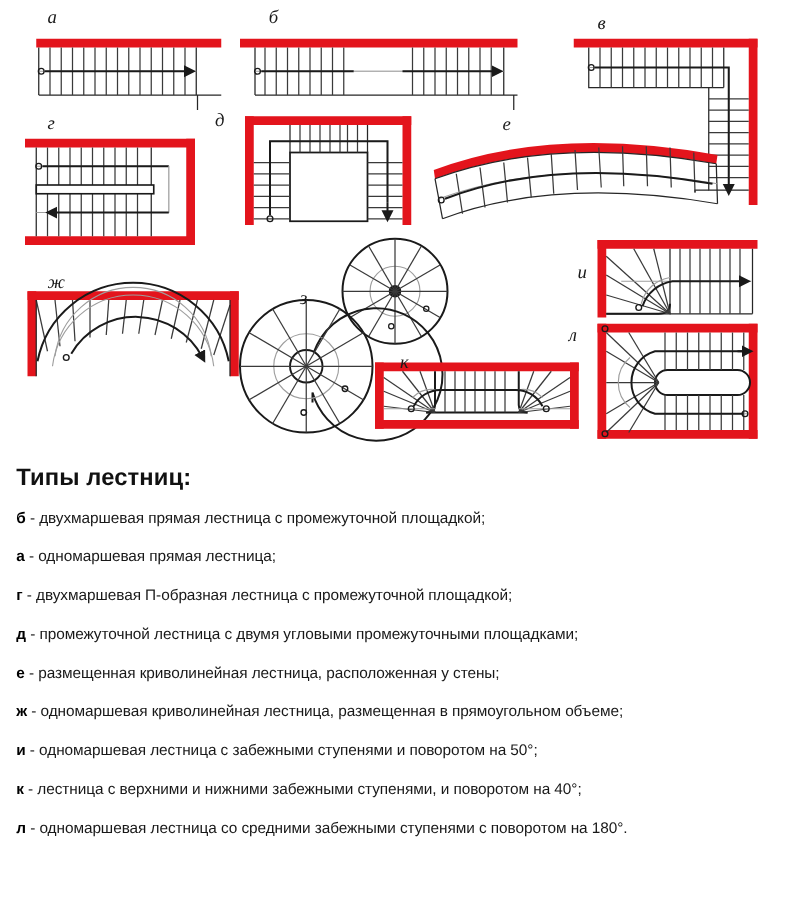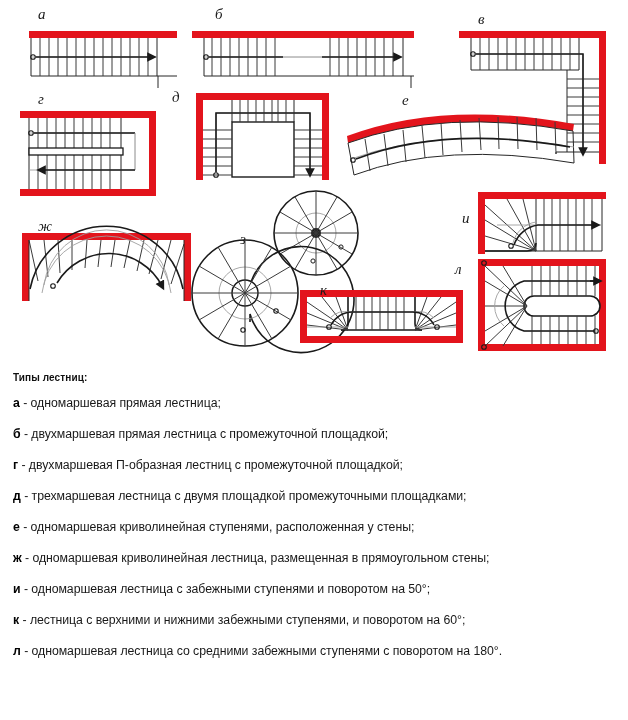--- a/index.html
+++ b/index.html
@@ -37,21 +37,21 @@
 
   
   #legend {
     position: absolute;
     left: 0; top: 360px;
     width: 628px;
     height: 360px;
     padding: 12px 10px 0 12px;
   }
   #legend-title {
-    font-size: 10px;
+    font-size: 19px;
     font-weight: bold;
     color: #111111;
     margin: 0 0 13px 1px;
     letter-spacing: 0.1px;
   }
   .legend-row {
     font-size: 12.3px;
     color: #181818;
     margin: 0 0 17px 1px;
     white-space: nowrap;
@@ -489,41 +489,41 @@
     <div class="fig-label" style="left:240px; top:232px;">з</div>
     <div class="fig-label" style="left:462px; top:211px;">и</div>
     <div class="fig-label" style="left:320px; top:283px;">к</div>
     <div class="fig-label" style="left:455px; top:262px;">л</div>
   </div>
 
   <div id="legend">
     <div id="legend-title">Типы лестниц:</div>
 
     <div class="legend-row">
+      <span class="legend-key">б</span><span class="legend-text"> - двухмаршевая прямая лестница с промежуточной площадкой;</span>
+    </div>
+    <div class="legend-row">
       <span class="legend-key">а</span><span class="legend-text"> - одномаршевая прямая лестница;</span>
     </div>
     <div class="legend-row">
-      <span class="legend-key">б</span><span class="legend-text"> - двухмаршевая прямая лестница с промежуточной площадкой;</span>
-    </div>
-    <div class="legend-row">
-      <span class="legend-key">г</span><span class="legend-text"> - двухмаршевая П-образная лестниц с промежуточной площадкой;</span>
-    </div>
-    <div class="legend-row">
-      <span class="legend-key">д</span><span class="legend-text"> - трехмаршевая лестница с двумя площадкой промежуточными площадками;</span>
-    </div>
-    <div class="legend-row">
-      <span class="legend-key">е</span><span class="legend-text"> - одномаршевая криволинейная ступенями, расположенная у стены;</span>
-    </div>
-    <div class="legend-row">
-      <span class="legend-key">ж</span><span class="legend-text"> - одномаршевая криволинейная лестница, размещенная в прямоугольном стены;</span>
+      <span class="legend-key">г</span><span class="legend-text"> - двухмаршевая П-образная лестница с промежуточной площадкой;</span>
+    </div>
+    <div class="legend-row">
+      <span class="legend-key">д</span><span class="legend-text"> - промежуточной лестница с двумя угловыми промежуточными площадками;</span>
+    </div>
+    <div class="legend-row">
+      <span class="legend-key">е</span><span class="legend-text"> - размещенная криволинейная лестница, расположенная у стены;</span>
+    </div>
+    <div class="legend-row">
+      <span class="legend-key">ж</span><span class="legend-text"> - одномаршевая криволинейная лестница, размещенная в прямоугольном объеме;</span>
     </div>
     <div class="legend-row">
       <span class="legend-key">и</span><span class="legend-text"> - одномаршевая лестница с забежными ступенями и поворотом на 50°;</span>
     </div>
     <div class="legend-row">
-      <span class="legend-key">к</span><span class="legend-text"> - лестница с верхними и нижними забежными ступенями, и поворотом на 60°;</span>
+      <span class="legend-key">к</span><span class="legend-text"> - лестница с верхними и нижними забежными ступенями, и поворотом на 40°;</span>
     </div>
     <div class="legend-row">
       <span class="legend-key">л</span><span class="legend-text"> - одномаршевая лестница со средними забежными ступенями с поворотом на 180°.</span>
     </div>
   </div>
 
 </div>
 
 </body></html>

